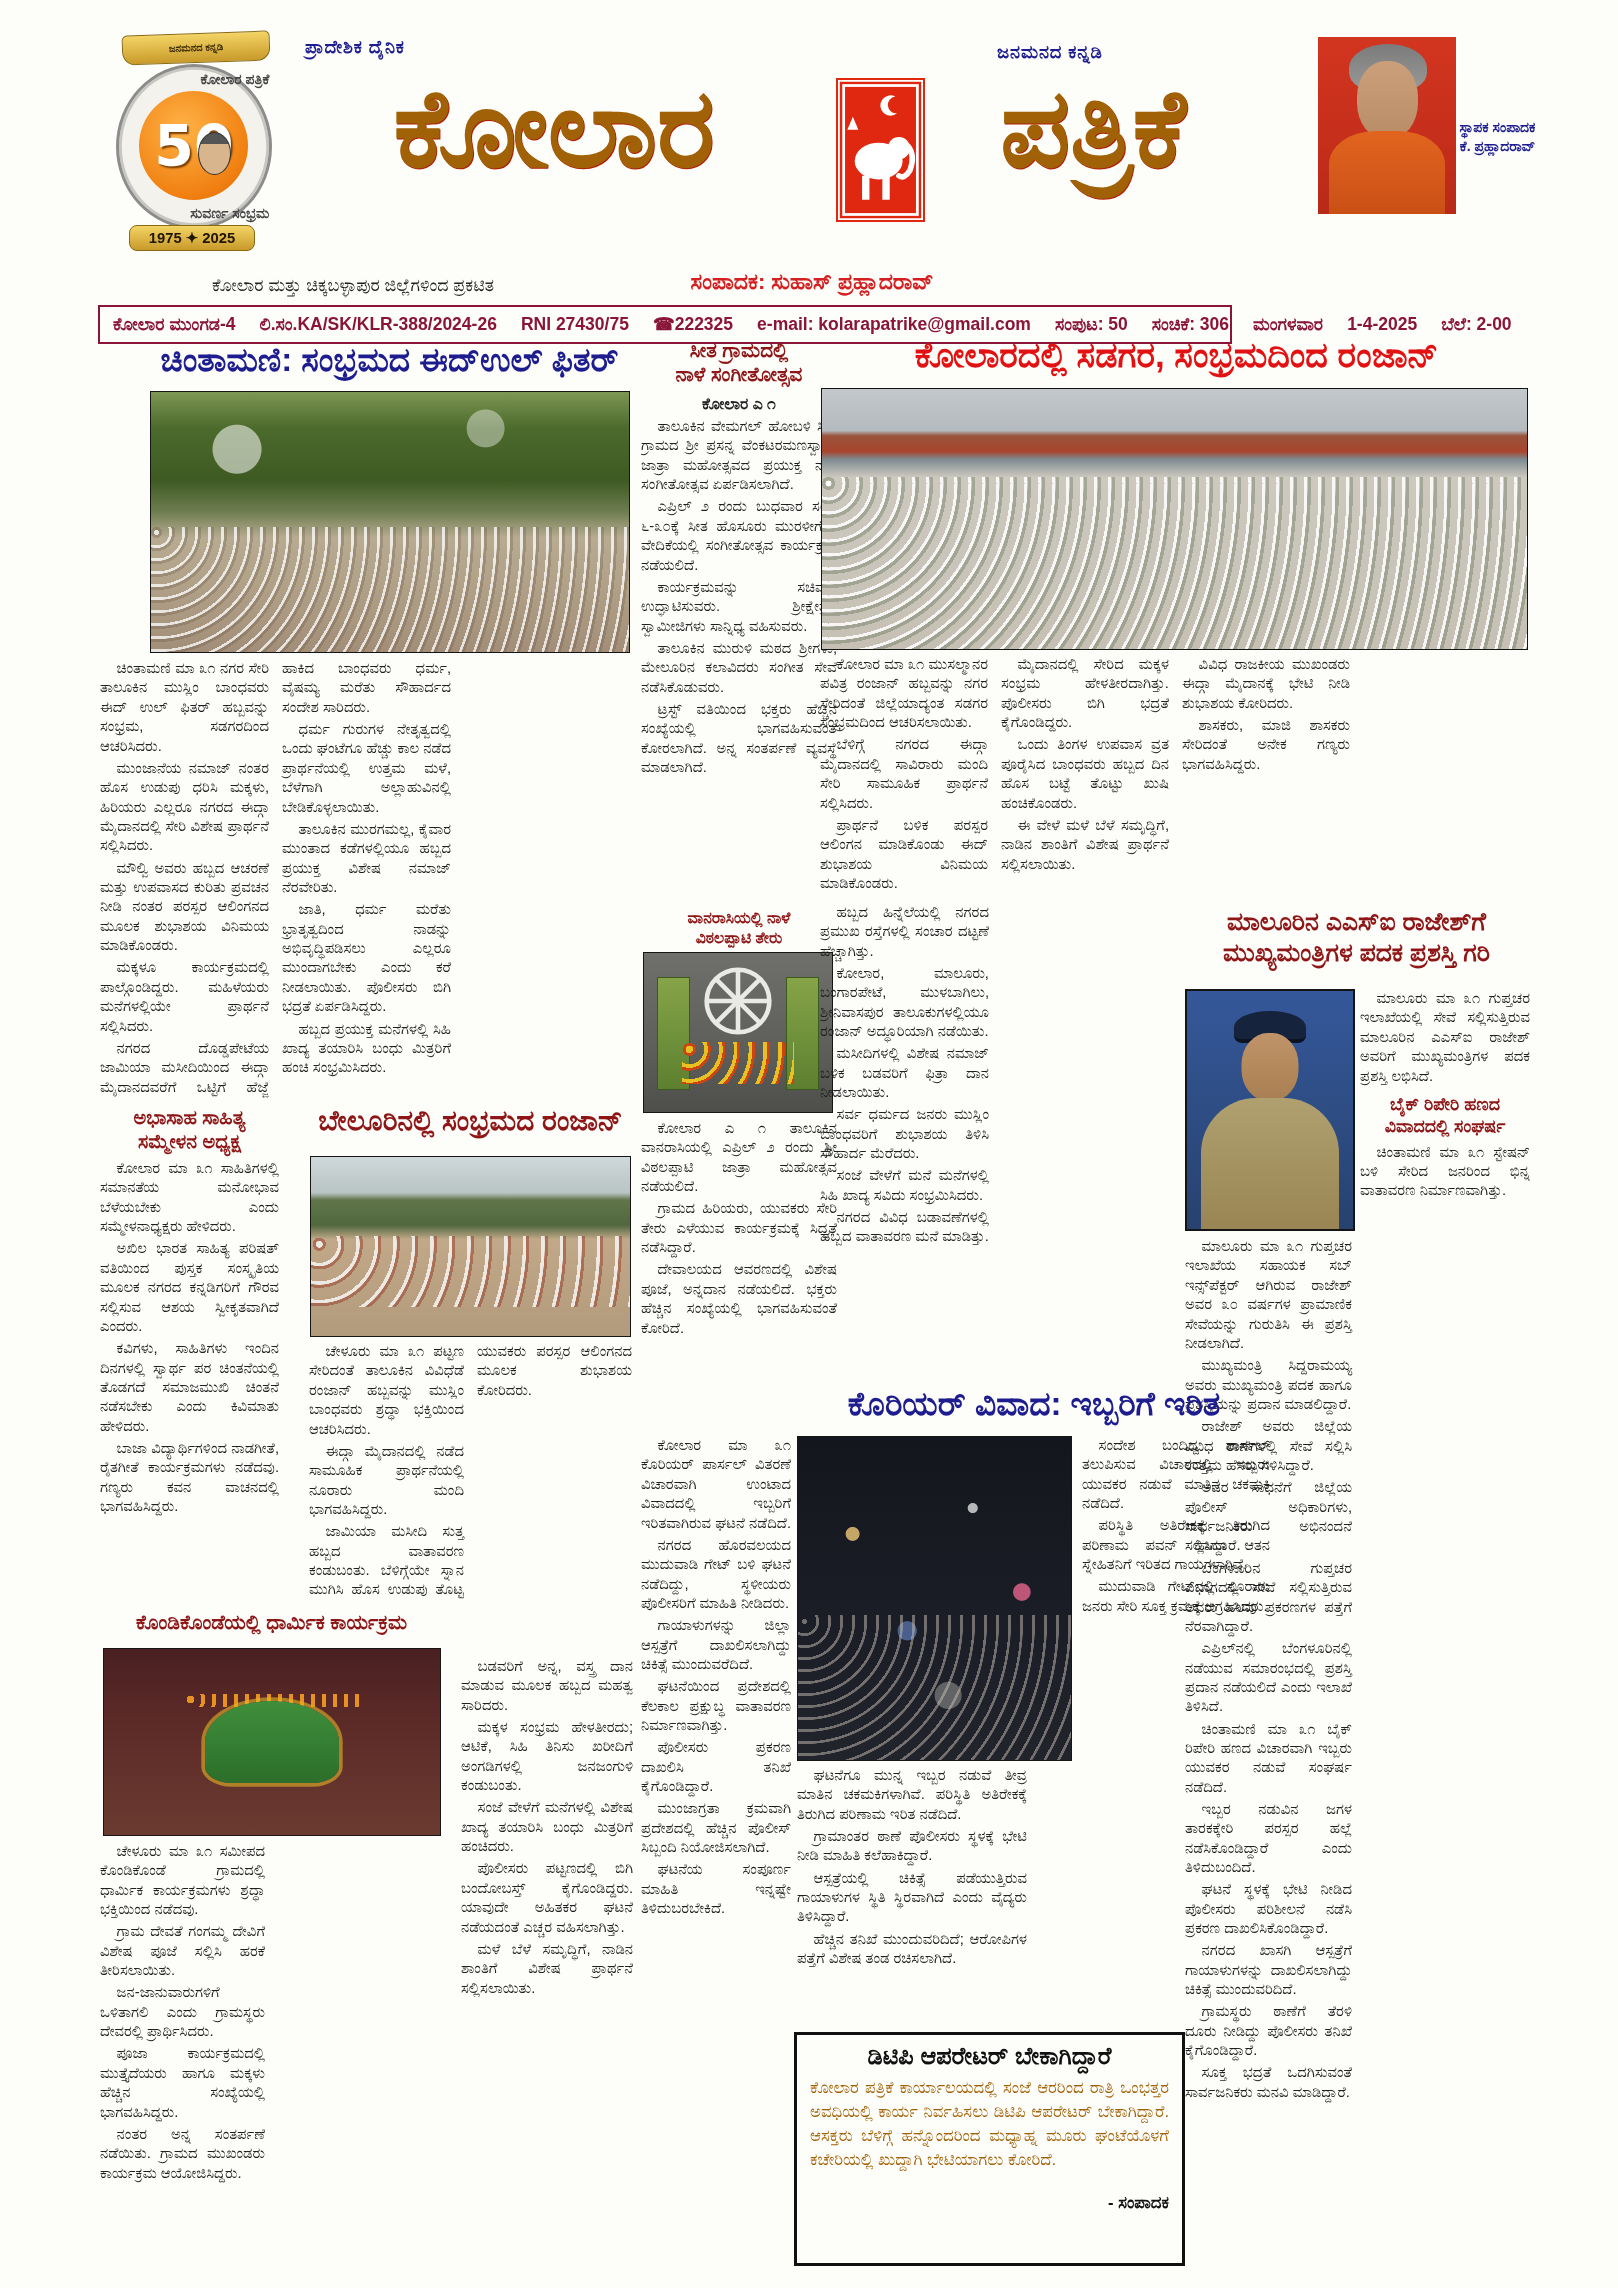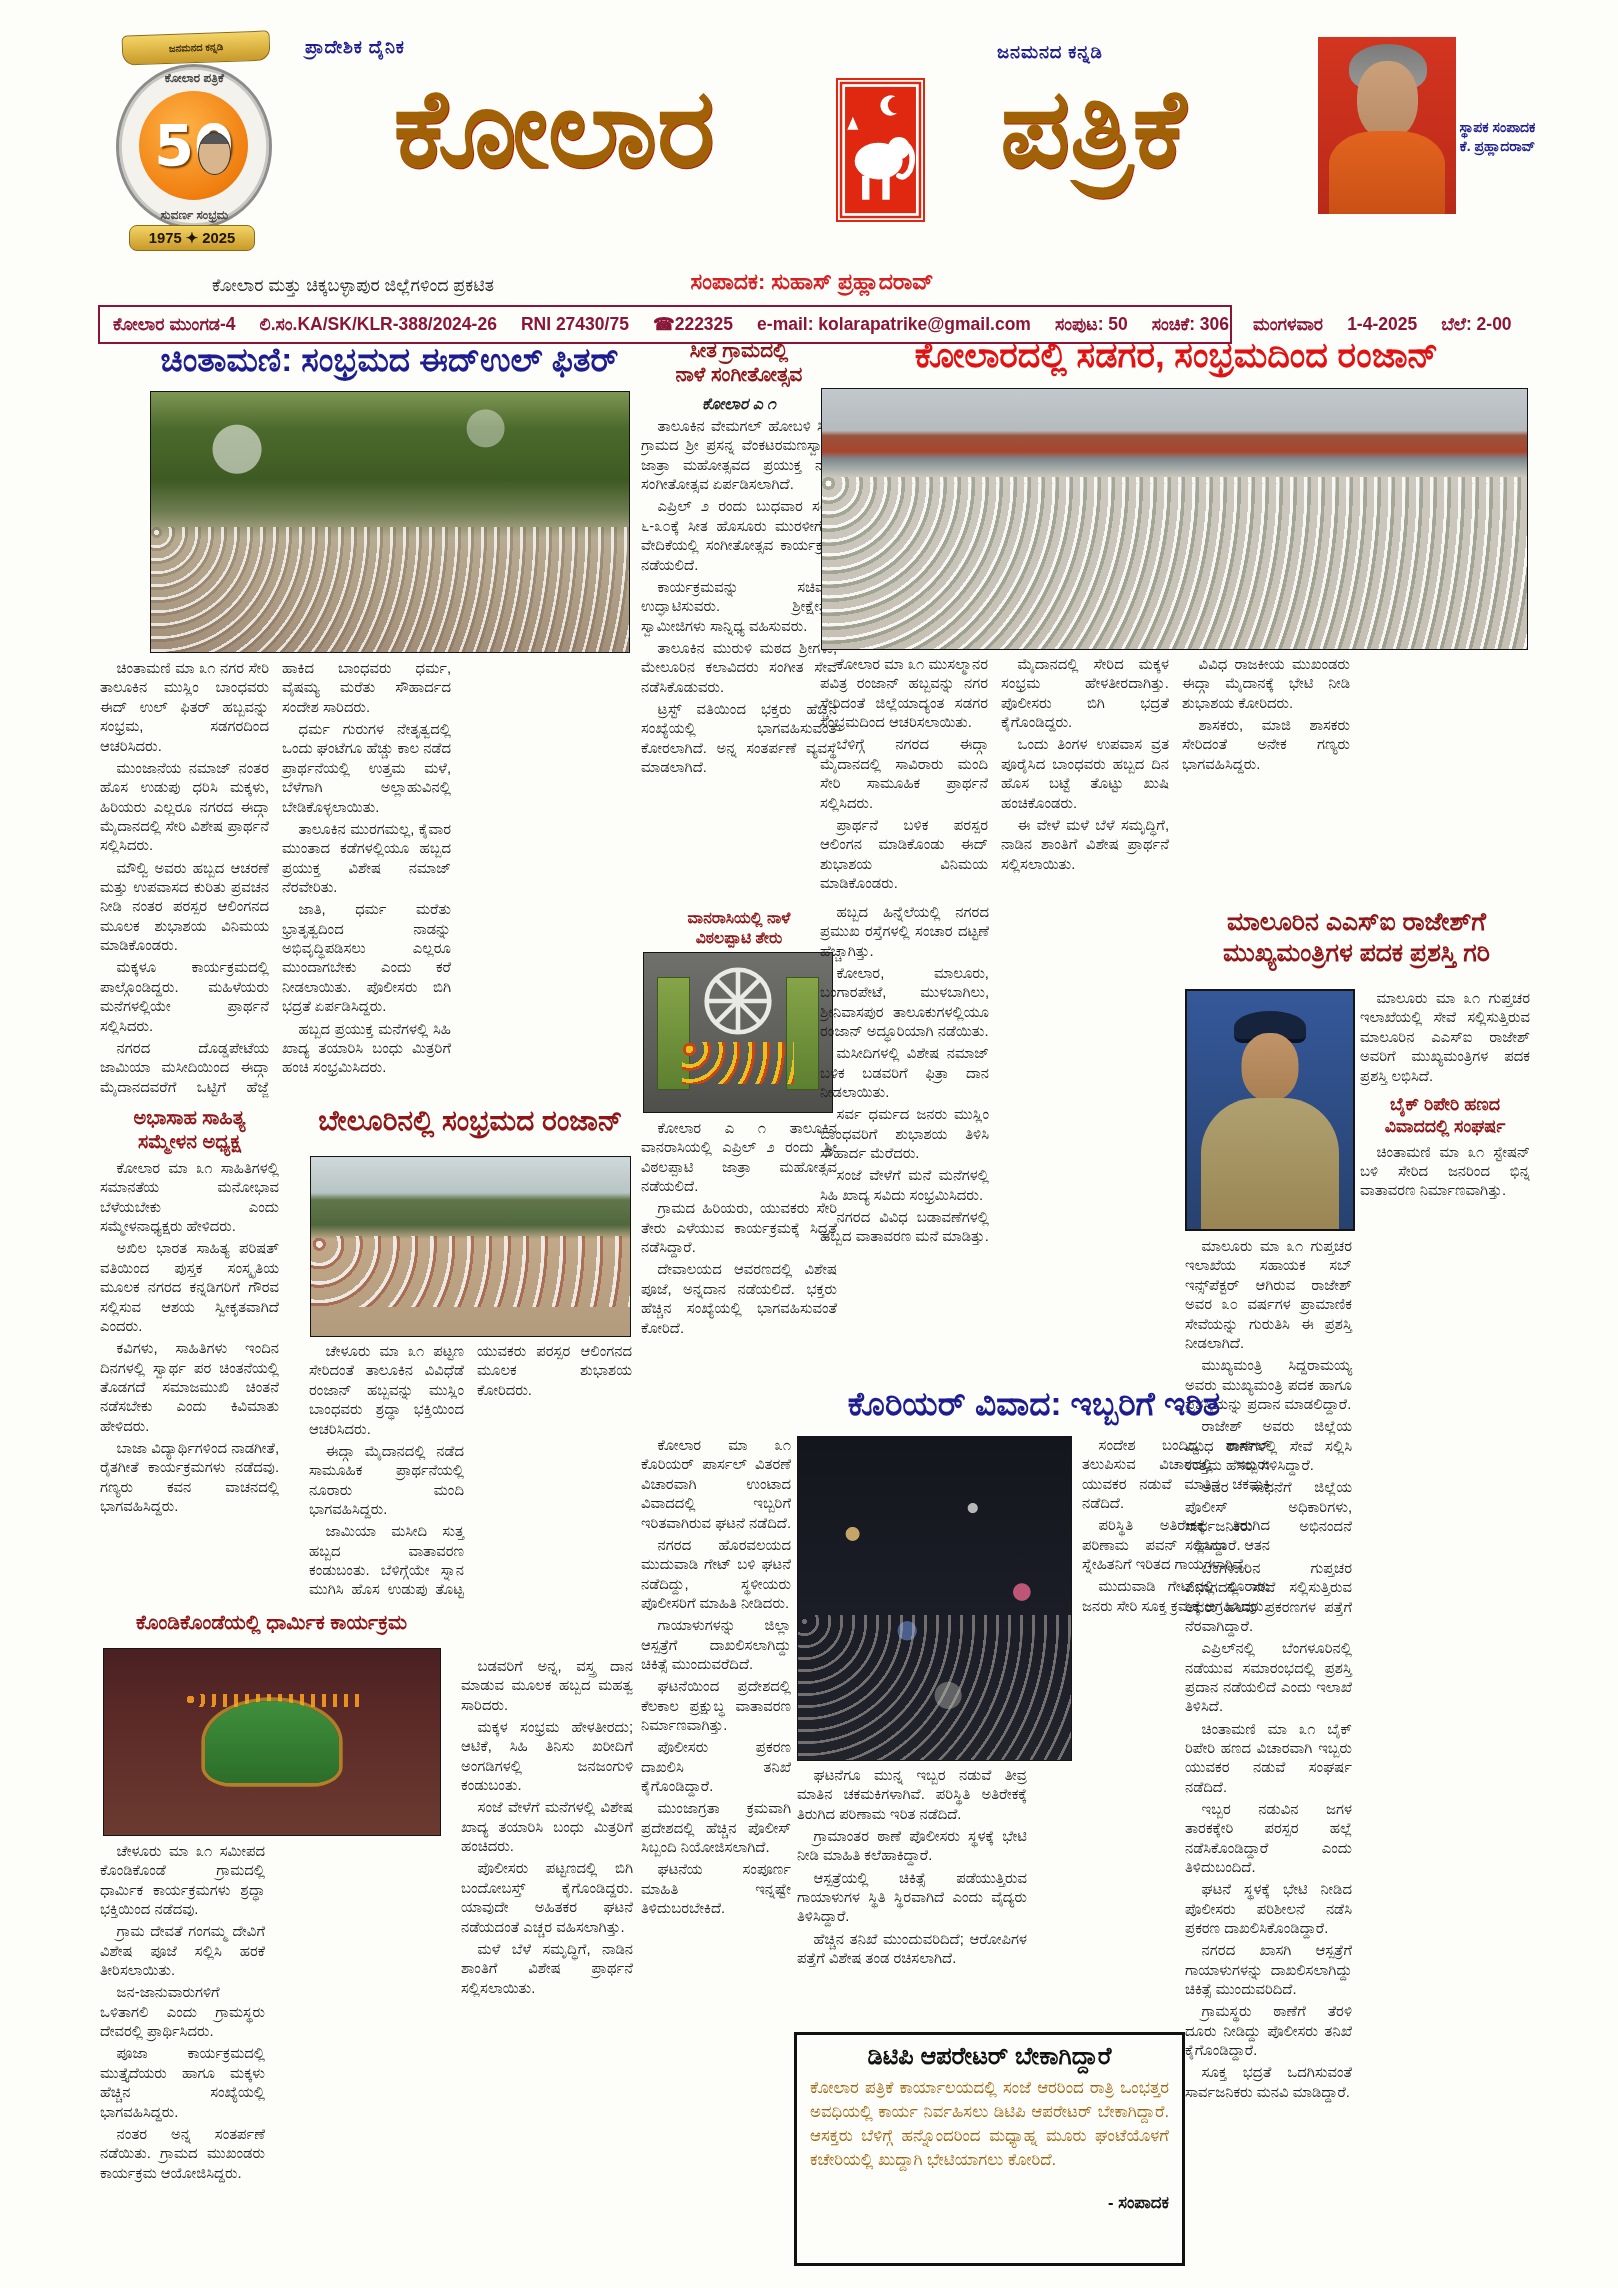--- a/index.html
+++ b/index.html
@@ -21,21 +21,21 @@
         background:linear-gradient(180deg,#e2641e,#d4581a 60%,#c95015);}
   .founder-caption{color:#1d1d8f;font-weight:bold;font-size:14px;line-height:1.35;text-align:center;}
   
   .logo-ribbon{background:linear-gradient(180deg,#f3d465,#c89a2a);border:0.9px solid #8a6a12;
         border-radius:5.5px 5.5px 13px 13px;text-align:center;color:#3a2a05;font-size:10px;font-weight:bold;
         line-height:28px;transform:rotate(-2deg);}
   .logo-circle{border-radius:50%;background:#f4f2ec;border:3.7px solid #8c8c8c;
         box-shadow:0 0 0 2.8px #c8c6c0 inset;}
   .logo-inner{position:absolute;left:20px;top:24px;width:109px;height:109px;border-radius:50%;
         background:radial-gradient(circle at 40% 35%,#ffb347,#f07f10 70%,#d86a08);}
-  .logo-ring-txt{position:absolute;width:100%;text-align:center;font-size:12px;font-weight:bold;color:#444;}
+  .logo-ring-txt{position:absolute;width:100%;text-align:right;font-size:14px;font-weight:bold;color:#444;}
   .logo-50{position:absolute;width:100%;top:22px;text-align:center;font-size:57px;font-weight:bold;
         color:#fff;text-shadow:1.8px 1.8px 1.8px #7a3c00;font-family:"DejaVu Sans",sans-serif;}
   .logo-face{position:absolute;left:59px;top:41px;width:31px;height:41px;border-radius:50%;
         background:linear-gradient(180deg,#555 0 26%,#d8b58c 26%);border:1.8px solid #333;}
   .logo-years{background:linear-gradient(180deg,#f3d465,#c89a2a);border:0.9px solid #8a6a12;
         border-radius:8px;text-align:center;color:#201500;font-size:14.8px;font-weight:bold;line-height:24px;}
   
   .eleph-box{background:#e02810;border:2.8px solid #e02810;box-shadow:0 0 0 1.8px #fff inset;}
   
   .infobar{border:2.8px double #8a1538;display:flex;align-items:center;gap:24px;
@@ -216,21 +216,21 @@
       <p>ಗ್ರಾಮ ದೇವತೆ ಗಂಗಮ್ಮ ದೇವಿಗೆ ವಿಶೇಷ ಪೂಜೆ ಸಲ್ಲಿಸಿ ಹರಕೆ ತೀರಿಸಲಾಯಿತು.</p>
       <p>ಜನ-ಜಾನುವಾರುಗಳಿಗೆ ಒಳಿತಾಗಲಿ ಎಂದು ಗ್ರಾಮಸ್ಥರು ದೇವರಲ್ಲಿ ಪ್ರಾರ್ಥಿಸಿದರು.</p>
       <p>ಪೂಜಾ ಕಾರ್ಯಕ್ರಮದಲ್ಲಿ ಮುತ್ತೈದೆಯರು ಹಾಗೂ ಮಕ್ಕಳು ಹೆಚ್ಚಿನ ಸಂಖ್ಯೆಯಲ್ಲಿ ಭಾಗವಹಿಸಿದ್ದರು.</p>
       <p>ನಂತರ ಅನ್ನ ಸಂತರ್ಪಣೆ ನಡೆಯಿತು. ಗ್ರಾಮದ ಮುಖಂಡರು ಕಾರ್ಯಕ್ರಮ ಆಯೋಜಿಸಿದ್ದರು.</p>
     </div>
 
   <div class="h-maroon abs" style="left:641px;top:338px;width:196px;font-size:20px;">
     <div>ಸೀತ ಗ್ರಾಮದಲ್ಲಿ</div>
     <div>ನಾಳೆ ಸಂಗೀತೋತ್ಸವ</div>
   </div>
-  <div class="dateline abs" style="left:641px;top:395px;width:196px;font-style:italic;">ಕೋಲಾರ ಎ ೧</div>
+  <div class="dateline abs" style="left:641px;top:395px;width:196px;">ಕೋಲಾರ ಎ ೧</div>
   <div class="txt abs" style="left:641px;top:417px;width:196px;height:487px;">
       <p>ತಾಲೂಕಿನ ವೇಮಗಲ್ ಹೋಬಳಿ ಸೀತ ಗ್ರಾಮದ ಶ್ರೀ ಪ್ರಸನ್ನ ವೆಂಕಟರಮಣಸ್ವಾಮಿ ಜಾತ್ರಾ ಮಹೋತ್ಸವದ ಪ್ರಯುಕ್ತ ನಾಳೆ ಸಂಗೀತೋತ್ಸವ ಏರ್ಪಡಿಸಲಾಗಿದೆ.</p>
       <p>ಎಪ್ರಿಲ್ ೨ ರಂದು ಬುಧವಾರ ಸಂಜೆ ೬-೩೦ಕ್ಕೆ ಸೀತ ಹೊಸೂರು ಮುರಳೀಗೌಡ ವೇದಿಕೆಯಲ್ಲಿ ಸಂಗೀತೋತ್ಸವ ಕಾರ್ಯಕ್ರಮ ನಡೆಯಲಿದೆ.</p>
       <p>ಕಾರ್ಯಕ್ರಮವನ್ನು ಸಚಿವರು ಉದ್ಘಾಟಿಸುವರು. ಶ್ರೀಕ್ಷೇತ್ರದ ಸ್ವಾಮೀಜಿಗಳು ಸಾನ್ನಿಧ್ಯ ವಹಿಸುವರು.</p>
       <p>ತಾಲೂಕಿನ ಮುರುಳಿ ಮಠದ ಶ್ರೀಗಳು, ಮೇಲೂರಿನ ಕಲಾವಿದರು ಸಂಗೀತ ಸೇವೆ ನಡೆಸಿಕೊಡುವರು.</p>
       <p>ಟ್ರಸ್ಟ್ ವತಿಯಿಂದ ಭಕ್ತರು ಹೆಚ್ಚಿನ ಸಂಖ್ಯೆಯಲ್ಲಿ ಭಾಗವಹಿಸುವಂತೆ ಕೋರಲಾಗಿದೆ. ಅನ್ನ ಸಂತರ್ಪಣೆ ವ್ಯವಸ್ಥೆ ಮಾಡಲಾಗಿದೆ.</p>
     </div>
   <div class="caption abs" style="left:641px;top:908px;width:196px;">
     <div>ವಾನರಾಸಿಯಲ್ಲಿ ನಾಳೆ</div>
     <div>ವಿಠಲಪ್ಪಾಟಿ ತೇರು</div>

